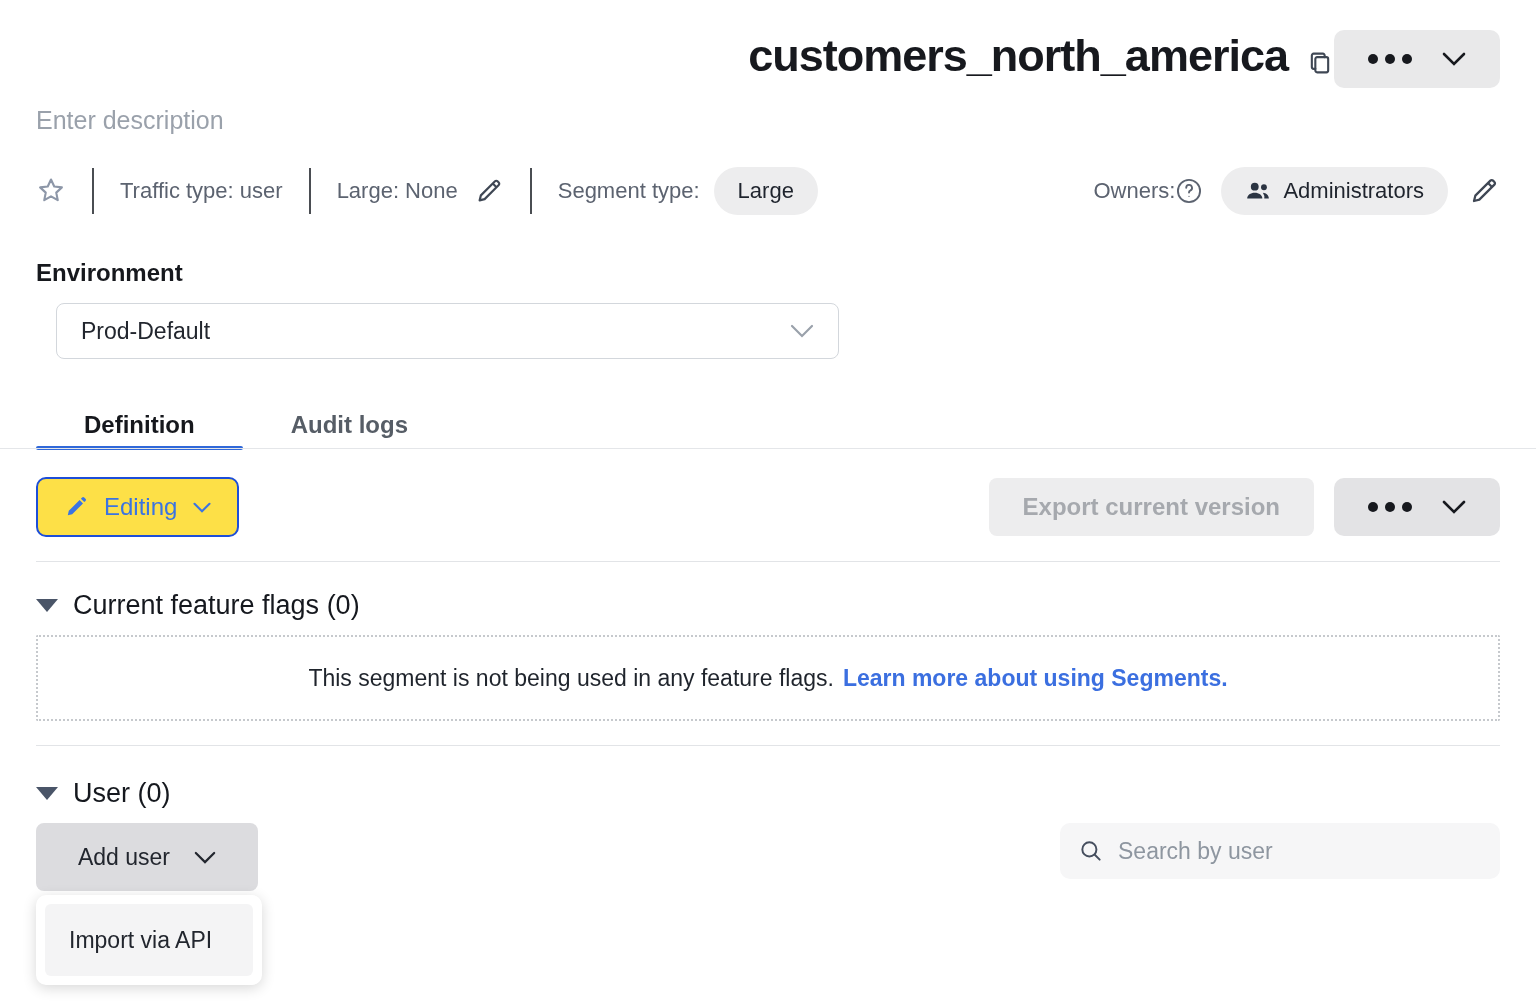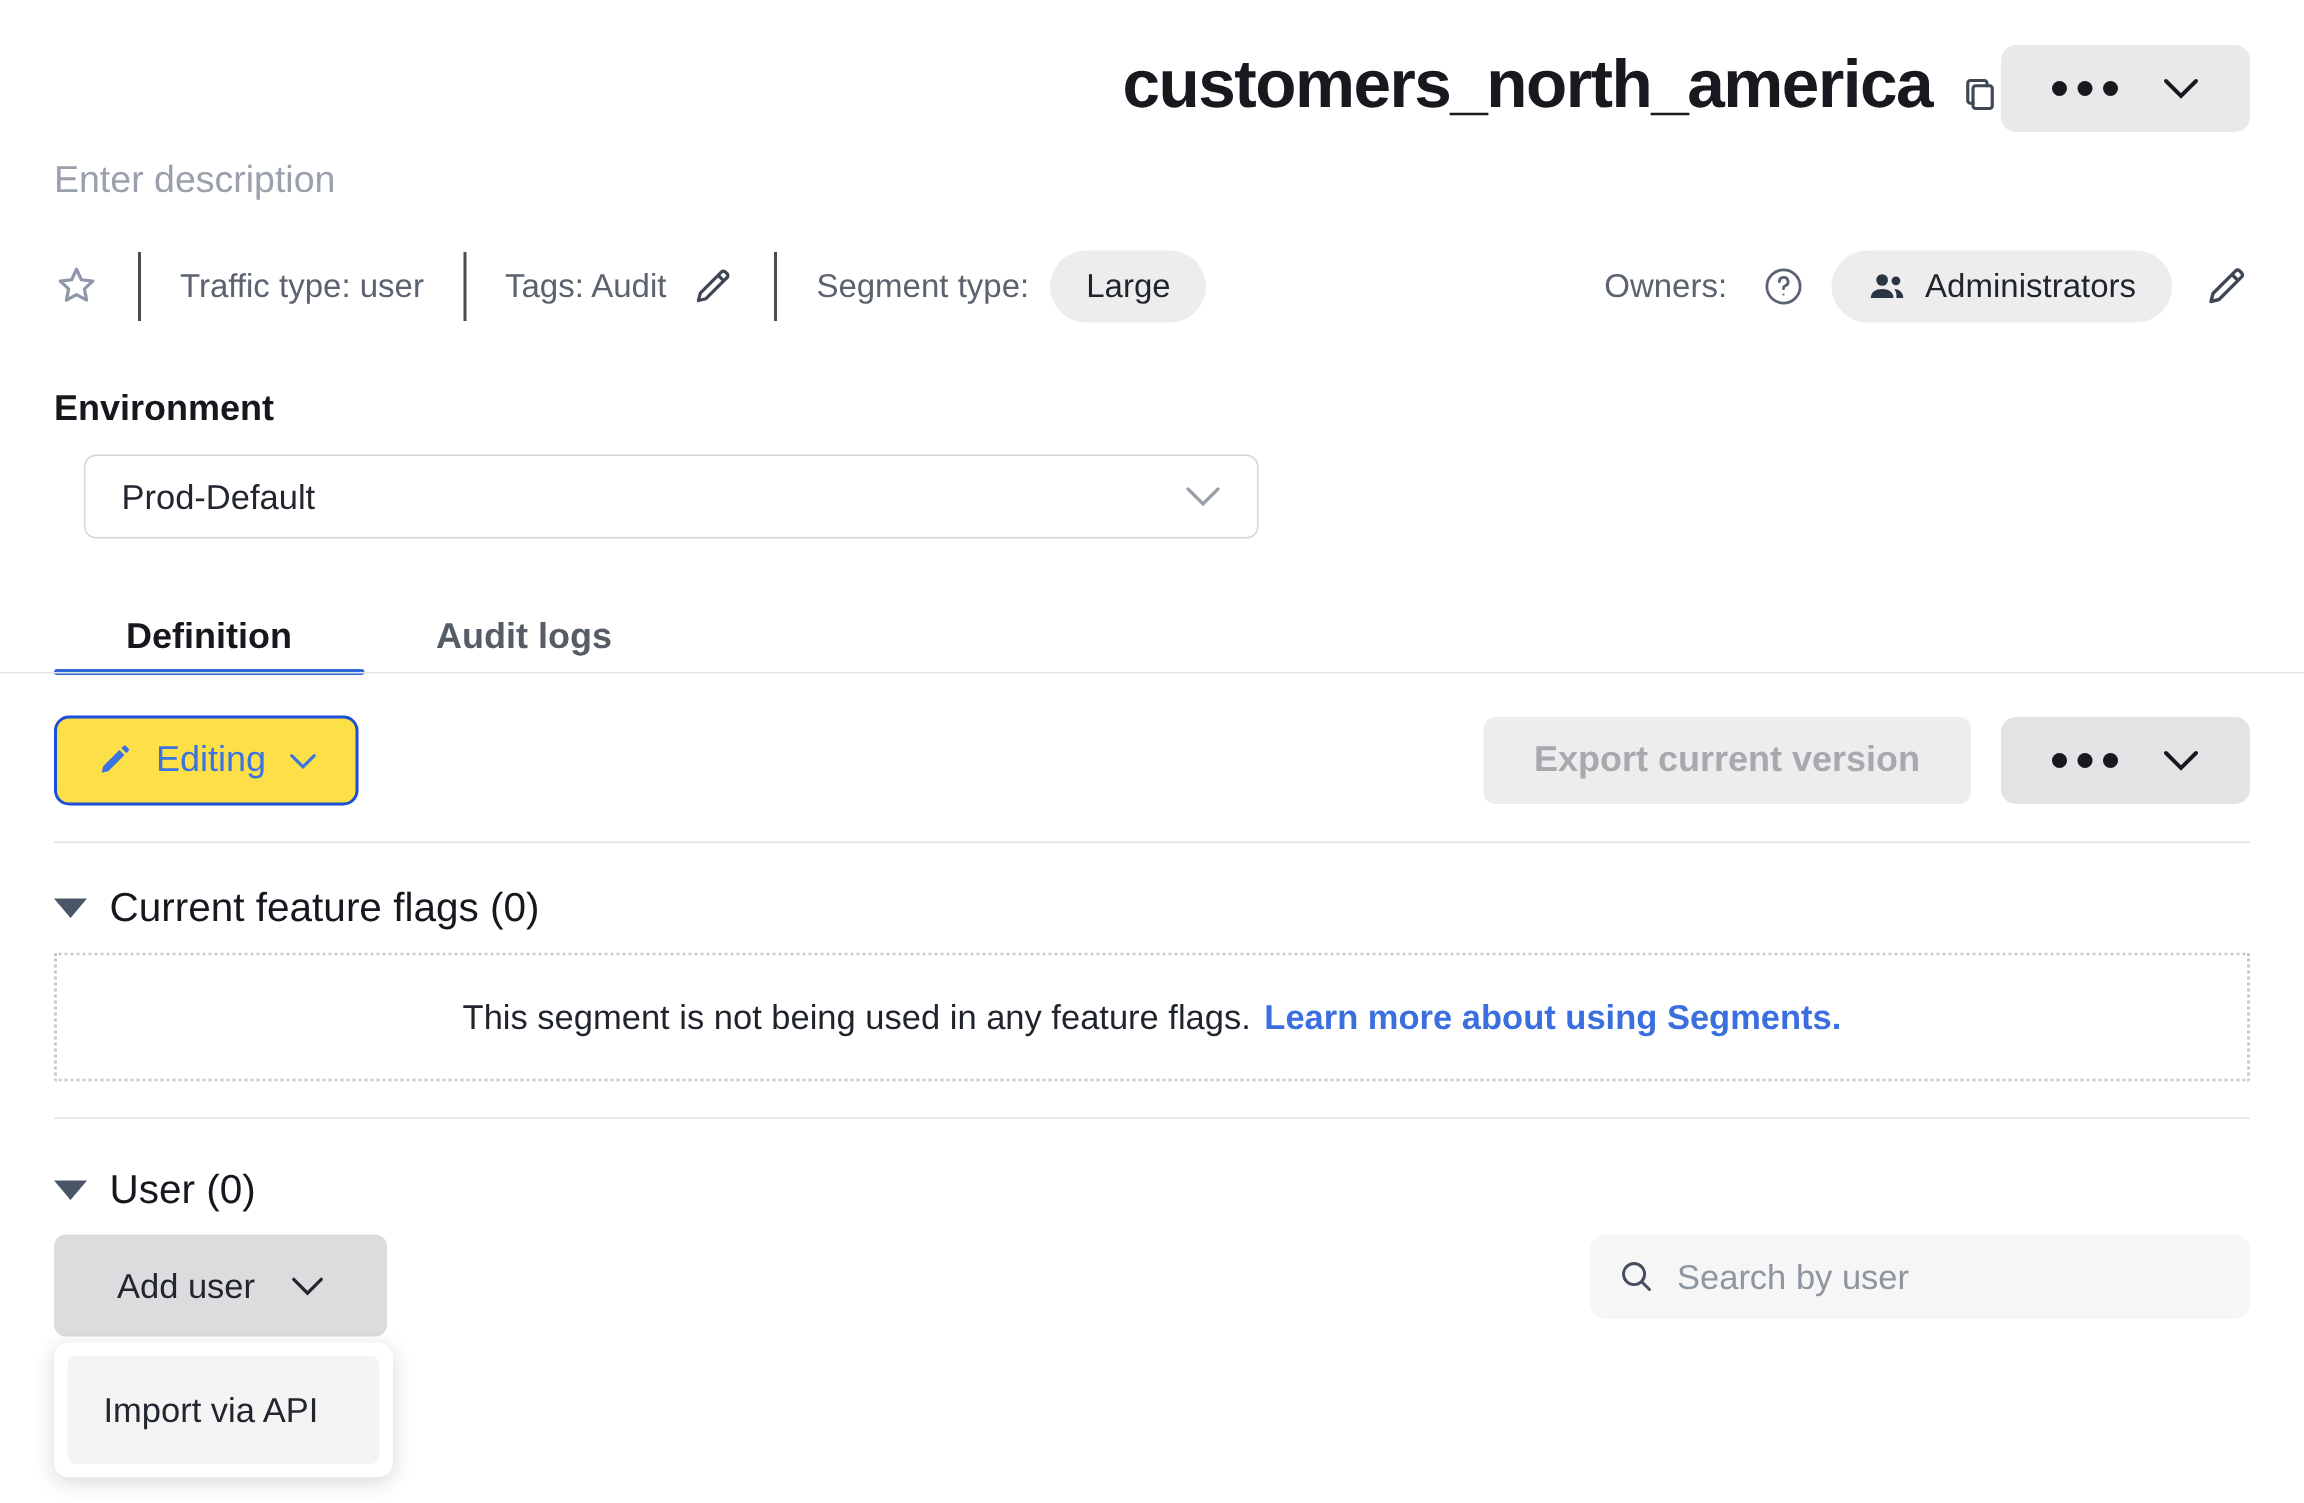--- a/index.html
+++ b/index.html
@@ -31,21 +31,21 @@
   .meta-sep { width: 2px; height: 46px; background: #4a4d52; margin: 0 26px; }
   .meta-text { font-size: 22px; color: #5c6370; }
   .icon-btn { background: none; border: none; cursor: pointer; display: flex; align-items: center; }
   .pencil-gap { margin-left: 16px; }
   .pill {
     background: #ededee; border-radius: 26px; padding: 11px 24px;
     font-size: 22px; color: #1f242d; display: inline-flex; align-items: center; gap: 12px;
   }
   .seg-pill { margin-left: 14px; }
   .meta-right { margin-left: auto; display: flex; align-items: center; }
-  .owners-label { font-size: 22px; color: #5c6370; margin-right: 24px; }
+  .owners-label { font-size: 22px; color: #5c6370; margin-right: 0; }
   .owners-pill { margin-left: 18px; cursor: pointer; }
 
   
   .env-label { margin-top: 40px; font-size: 24px; font-weight: 700; color: #16181d; }
   .env-select {
     margin-top: 16px; width: 783px; height: 56px; border: 1px solid #d3d7dc; border-radius: 8px;
     display: flex; align-items: center; justify-content: space-between; padding: 0 24px;
     font-size: 23px; color: #22262e; cursor: pointer; background: #fff; margin-left: 20px;
   }
 
@@ -155,21 +155,21 @@
     <button class="icon-btn">
       <span>
         <svg width="30" height="30" viewBox="0 0 24 24" fill="none" stroke="#8d97a8" stroke-width="1.7" stroke-linejoin="round">
           <path d="M12 2.8l2.6 5.6 6.1.7-4.5 4.2 1.2 6-5.4-3-5.4 3 1.2-6L3.3 9.1l6.1-.7z"></path>
         </svg>
       </span>
     </button>
     <span class="meta-sep"></span>
     <span class="meta-text">Traffic type: user</span>
     <span class="meta-sep"></span>
-    <span class="meta-text">Tags: Audit</span>
+    <span class="meta-text">Large: None</span>
     <button class="icon-btn pencil-gap">
       <span>
         <svg width="30" height="30" viewBox="0 0 24 24" fill="none" stroke="#3f4754" stroke-width="1.7" stroke-linejoin="round">
           <path d="M4.5 19.5l1-4L16.8 4.2a1.4 1.4 0 0 1 2 0l1 1a1.4 1.4 0 0 1 0 2L8.5 18.5z"></path>
           <path d="M15 6l3 3"></path>
         </svg>
       </span>
     </button>
     <span class="meta-sep"></span>
     <span class="meta-text">Segment type:</span>

